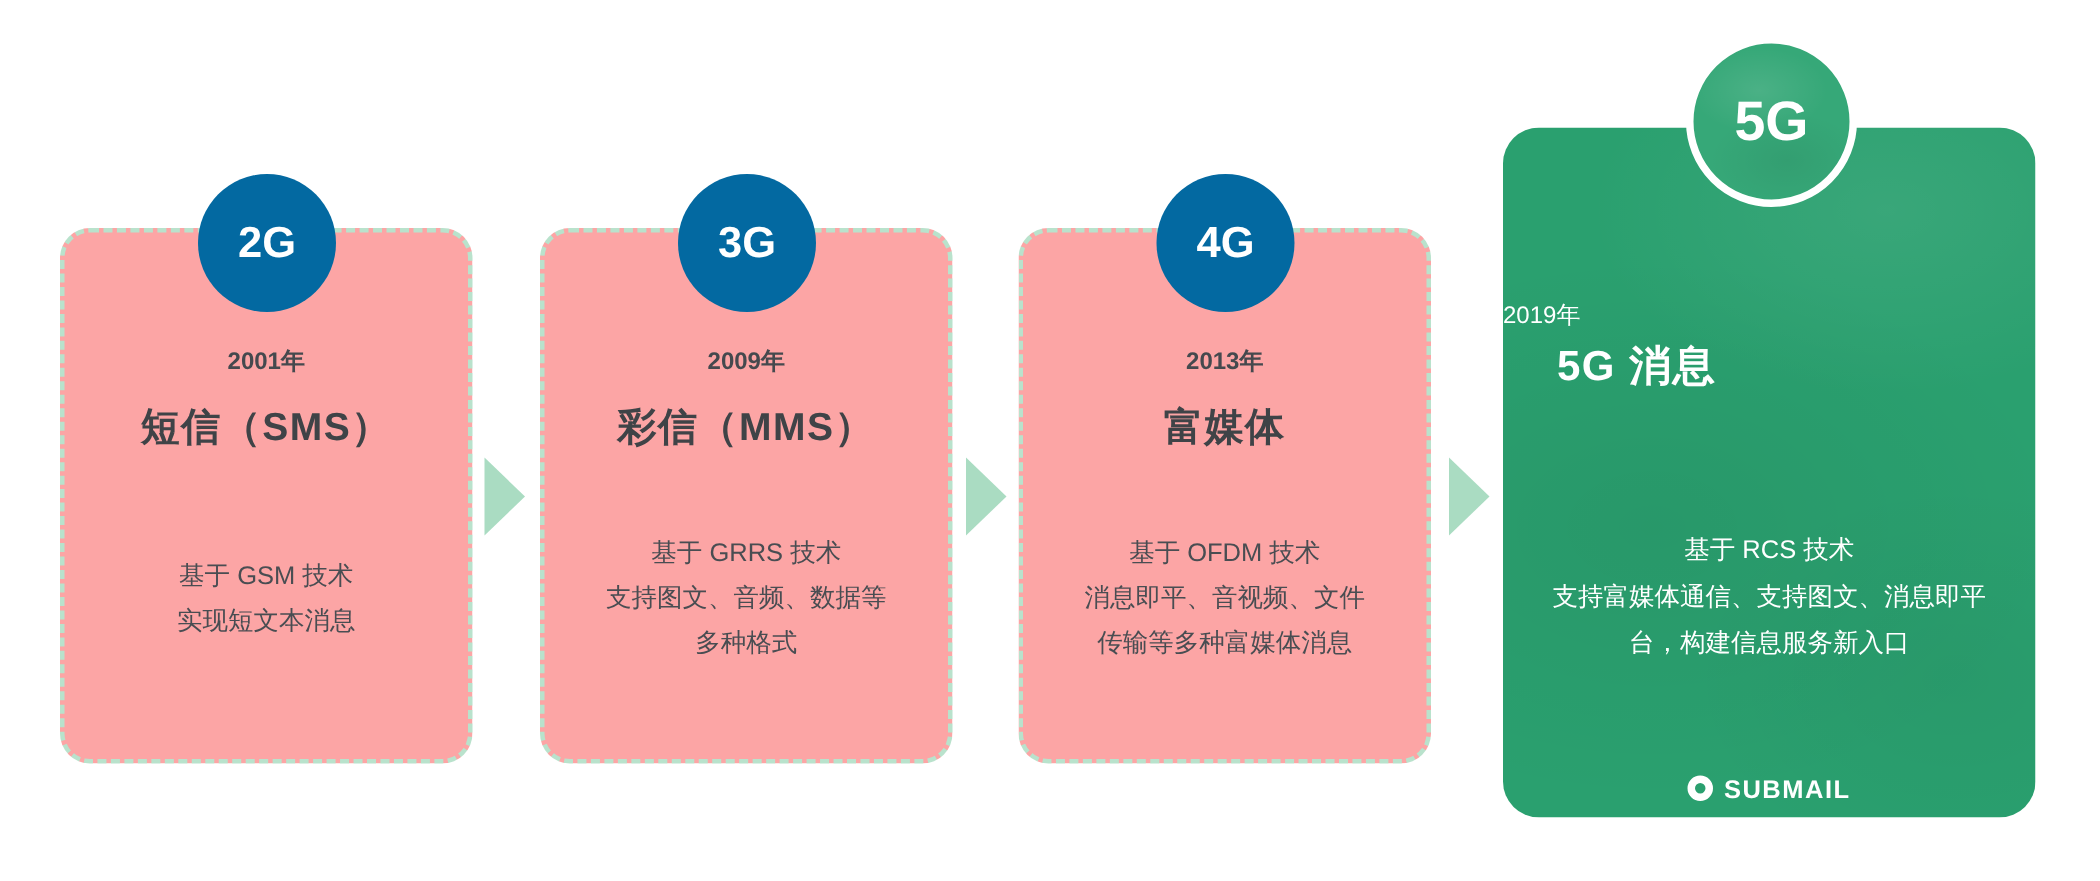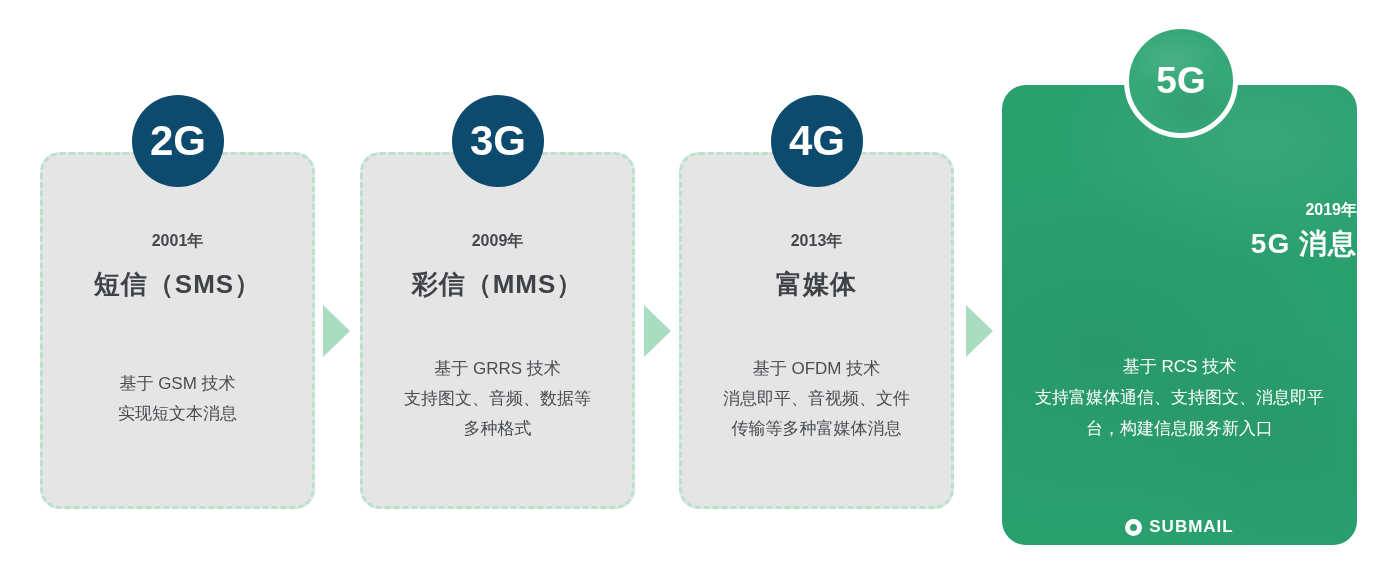--- a/index.html
+++ b/index.html
@@ -12,21 +12,21 @@
     background:#ffffff;
     overflow:hidden;
   }
 
   
   .card {
     position:absolute;
     top:152px; width:275px; height:357px;
     border:3px dashed #b9e2cc;
     border-radius:20px;
-    background:#e5e5e5;
+    background:#fca5a5;
   }
   .card .year {
     position:absolute; top:76px; left:0; right:0;
     text-align:center;
     font-size:16px; font-weight:600; color:#45494e;
   }
   .card .title {
     position:absolute; top:112px; left:0; right:0;
     text-align:center;
     font-size:26px; font-weight:700; color:#3f4347;
@@ -34,26 +34,26 @@
   }
   .card .body {
     position:absolute; top:196px; left:8px; right:8px; height:96px;
     display:flex; flex-direction:column; justify-content:center;
     text-align:center;
     font-size:17px; color:#494d52; line-height:30px;
   }
 
   
   .badge {
-    position:absolute; top:95px;
+    position:absolute; top:116px;
     width:92px; height:92px;
     border-radius:50%;
-    background:#0c4a6e;
+    background:#0369a1;
     display:flex; align-items:center; justify-content:center;
-    color:#ffffff; font-size:42px; font-weight:700;
+    color:#ffffff; font-size:29px; font-weight:700;
     z-index:3;
   }
 
   
   .arrow {
     position:absolute; top:305px;
     width:0; height:0;
     border-top:26px solid transparent;
     border-bottom:26px solid transparent;
     border-left:27px solid #aadcc2;
@@ -66,38 +66,39 @@
     border-radius:24px;
     background:
       radial-gradient(ellipse 320px 200px at 72% 12%, rgba(255,255,255,0.07), transparent 62%),
       radial-gradient(ellipse 420px 280px at 28% 58%, rgba(0,0,0,0.05), transparent 66%),
       radial-gradient(ellipse 300px 220px at 85% 80%, rgba(0,0,0,0.04), transparent 60%),
       #2aa06f;
     z-index:2;
   }
   .card5g .year5 {
     position:absolute; top:115px; left:0; right:0;
-    text-align:right;
-    font-size:16px; font-weight:700; color:#ffffff;
+    text-align:left;
+    font-size:16px; font-weight:400; color:#ffffff;
   }
   .card5g .title5 {
     position:absolute; top:140px; left:0; right:0;
-    text-align:right;
+    text-align:left;
     font-size:28px; font-weight:700; color:#ffffff;
     letter-spacing:1px;
+    padding-left:36px;
   }
   .card5g .body5 {
     position:absolute; top:262px; left:14px; right:14px; height:100px;
     display:flex; flex-direction:column; justify-content:center;
     text-align:center;
     font-size:17px; color:#ffffff; line-height:31px;
   }
   .logo-row {
     position:absolute; top:432px; left:0; right:0;
-    display:flex; align-items:center; justify-content:center; gap:7px;
+    display:flex; align-items:flex-start; justify-content:center; gap:7px;
   }
   .logo-ring {
     width:17px; height:17px; border-radius:50%;
     border:5px solid #ffffff;
   }
   .logo-text {
     color:#ffffff; font-size:17px; font-weight:700; letter-spacing:1px;
   }
 
   .badge5g {

